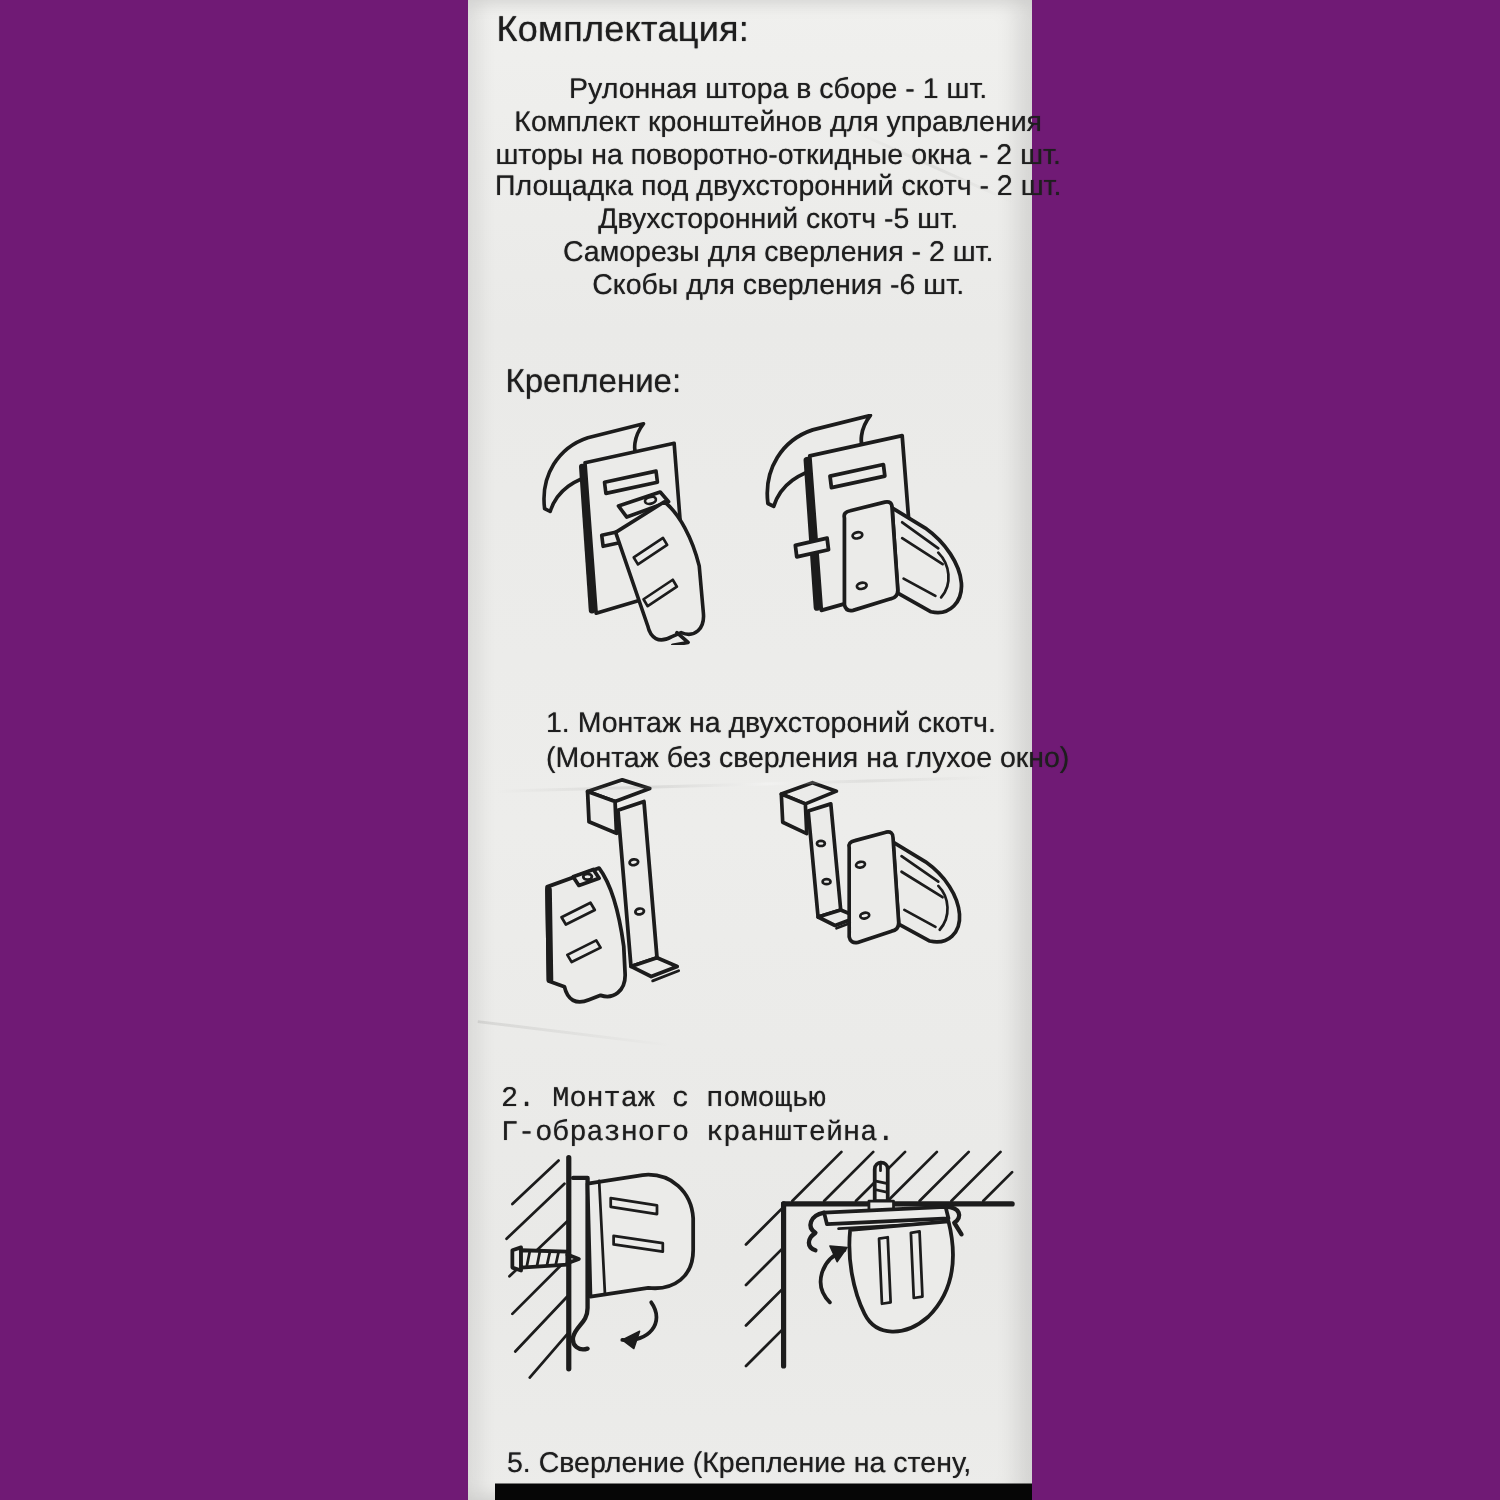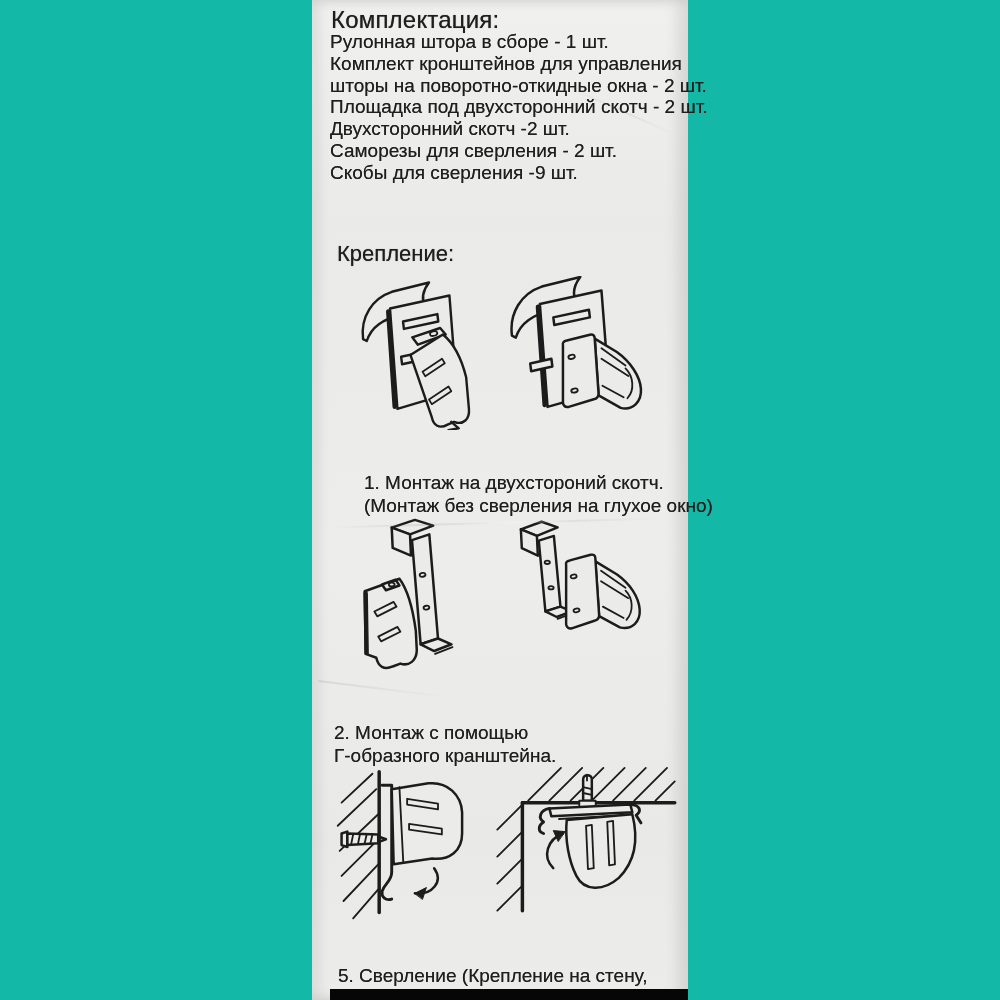--- a/index.html
+++ b/index.html
@@ -1,30 +1,30 @@
 <!DOCTYPE html>
 <html><head>
 <meta charset="utf-8">
 <style>
   html,body{margin:0;padding:0;background:#000;}
-  .stage{position:relative;width:1000px;height:1000px;background:#14b8a6;overflow:hidden;
+  .stage{position:relative;width:1000px;height:1000px;background:#701a75;overflow:hidden;
          font-family:"Liberation Sans","DejaVu Sans",sans-serif;color:#1e1e1e;}
   .paper{position:absolute;left:312px;top:0;width:376px;height:1000px;
          background:linear-gradient(180deg,#f0f0ee 0%,#eaeae8 22%,#ededeb 55%,#e9e9e7 84%,#ececea 100%);
          box-shadow:inset -10px 0 14px rgba(0,0,0,.10), inset 8px 0 12px rgba(0,0,0,.07);}
   .h1{position:absolute;left:19px;top:6px;font-size:24px;line-height:28px;letter-spacing:.2px;
       text-shadow:0 0 .7px rgba(30,30,30,.8);}
-  .list{position:absolute;left:18px;top:31px;font-size:19px;line-height:21.8px;
-        text-shadow:0 0 .6px rgba(30,30,30,.75);white-space:nowrap;}
+  .list{position:absolute;left:18px;top:49px;font-size:19px;line-height:21.8px;
+        text-shadow:0 0 .6px rgba(30,30,30,.75);white-space:nowrap;text-align:center;}
   .h2{position:absolute;left:25px;top:241px;font-size:22px;line-height:26px;
       text-shadow:0 0 .7px rgba(30,30,30,.8);}
   .cap{position:absolute;font-size:19px;line-height:23.3px;
        text-shadow:0 0 .6px rgba(30,30,30,.75);white-space:nowrap;}
   .cap1{left:20px;top:452px;margin-left:32px;}
-  .cap2{left:22px;top:702px;}
+  .cap2{left:22px;top:702px;font-family:Liberation Mono, monospace;}
   .cap3{left:26px;top:945px;}
   .fig{position:absolute;}
   .fig path,.fig polygon,.fig ellipse,.fig line{stroke:#1c1c1c;stroke-width:2.6;fill:none;
        stroke-linejoin:round;stroke-linecap:round;}
   .fig .pf{fill:#ebebe9;}
   .fig .thick{stroke-width:4.6;}
   .fig .thin{stroke-width:1.9;}
   .fig .dark{fill:#1c1c1c;stroke:#1c1c1c;stroke-width:1;}
   .bottombar{position:absolute;left:18px;right:0;bottom:0;height:11px;background:#060606;}
   .crease{position:absolute;height:2px;opacity:.5;pointer-events:none;}
@@ -41,23 +41,23 @@
 <div class="stage">
   <div class="paper">
 
     <div class="h1">Комплектация:</div>
 
     <div class="list">
       <div>Рулонная штора в сборе - 1 шт.</div>
       <div>Комплект кронштейнов для управления</div>
       <div>шторы на поворотно-откидные окна - 2 шт.</div>
       <div>Площадка под двухсторонний скотч - 2 шт.</div>
-      <div>Двухсторонний скотч -2 шт.</div>
+      <div>Двухсторонний скотч -5 шт.</div>
       <div>Саморезы для сверления - 2 шт.</div>
-      <div>Скобы для сверления -9 шт.</div>
+      <div>Скобы для сверления -6 шт.</div>
     </div>
 
     <div class="h2">Крепление:</div>
 
     <svg class="fig" style="left:39px;top:278px" width="130" height="152" viewBox="0 0 140 160">
       <path class="pf" d="M13,64 C10,40 23,20 44,13 L84,3 C77,12 76,22 80,30 L52,38 C35,43 22,50 17,66 Z"></path>
       <path class="pf" d="M42,31 L106,17 L114,120 L50,139 Z"></path>
       <path class="thick" d="M40,34 L47,137"></path>
       <path class="pf" d="M56,45 L93,37 L94,45 L57,53 Z"></path>
       <path class="pf" d="M54,83 L91,75 L92,83 L55,91 Z"></path>

